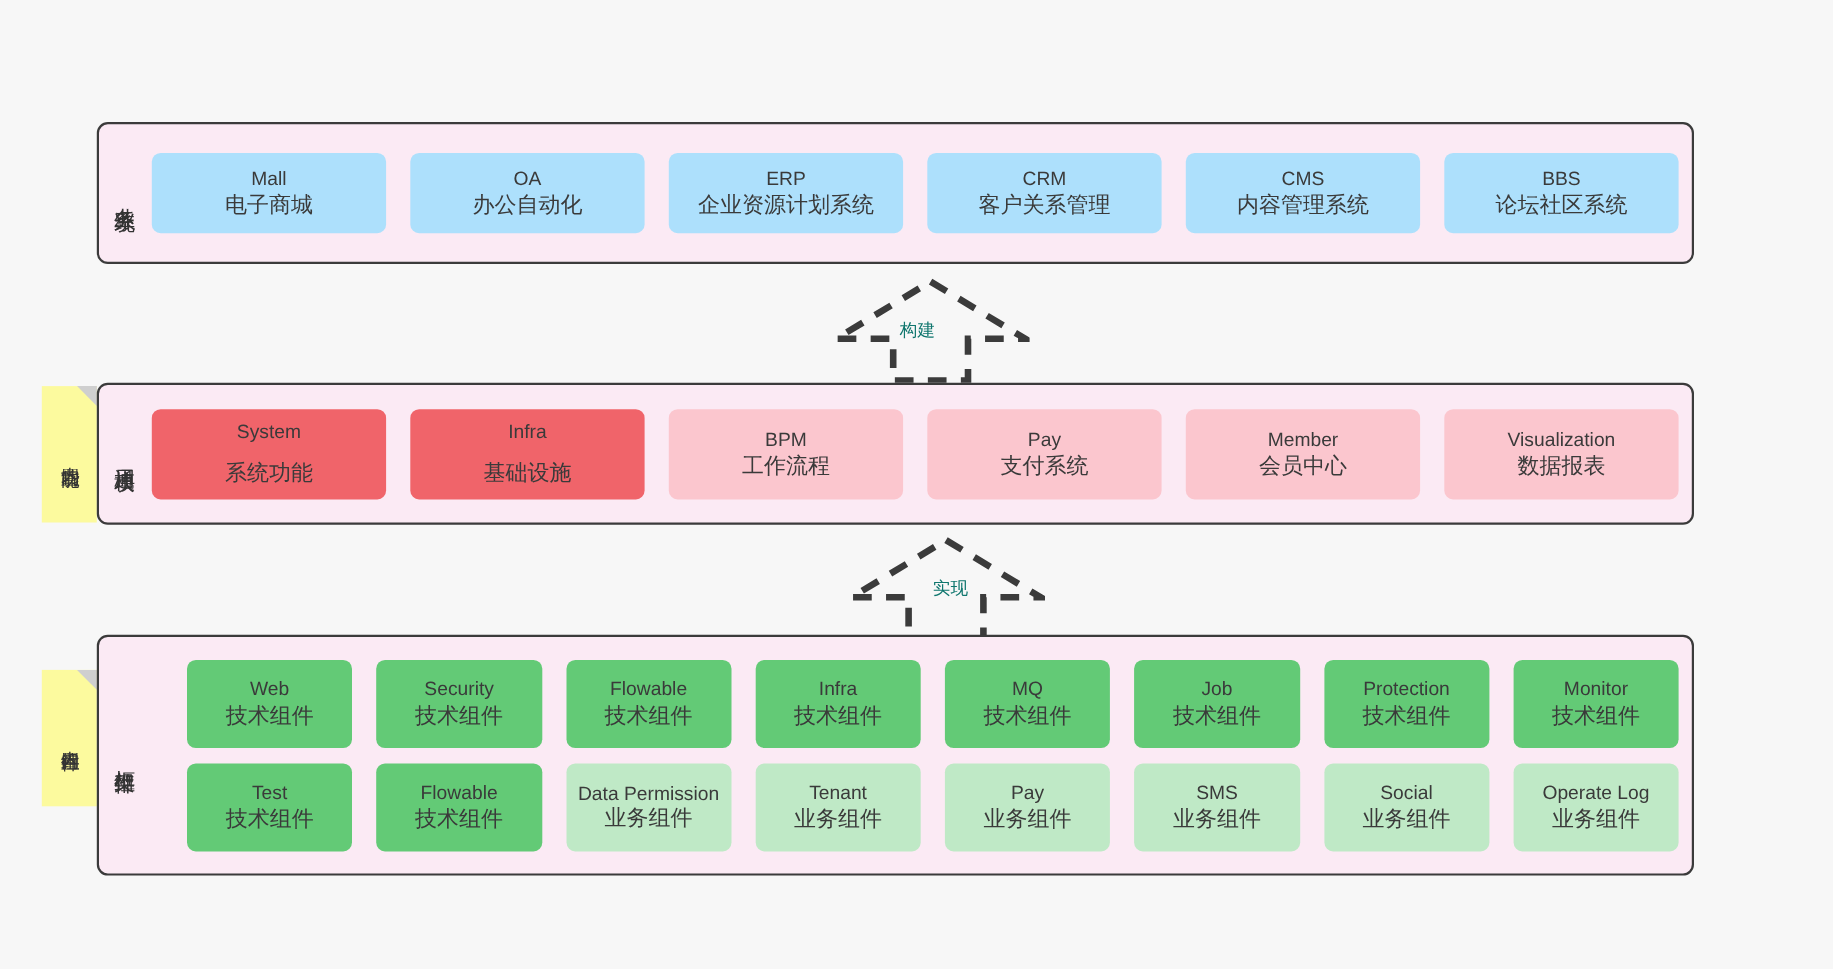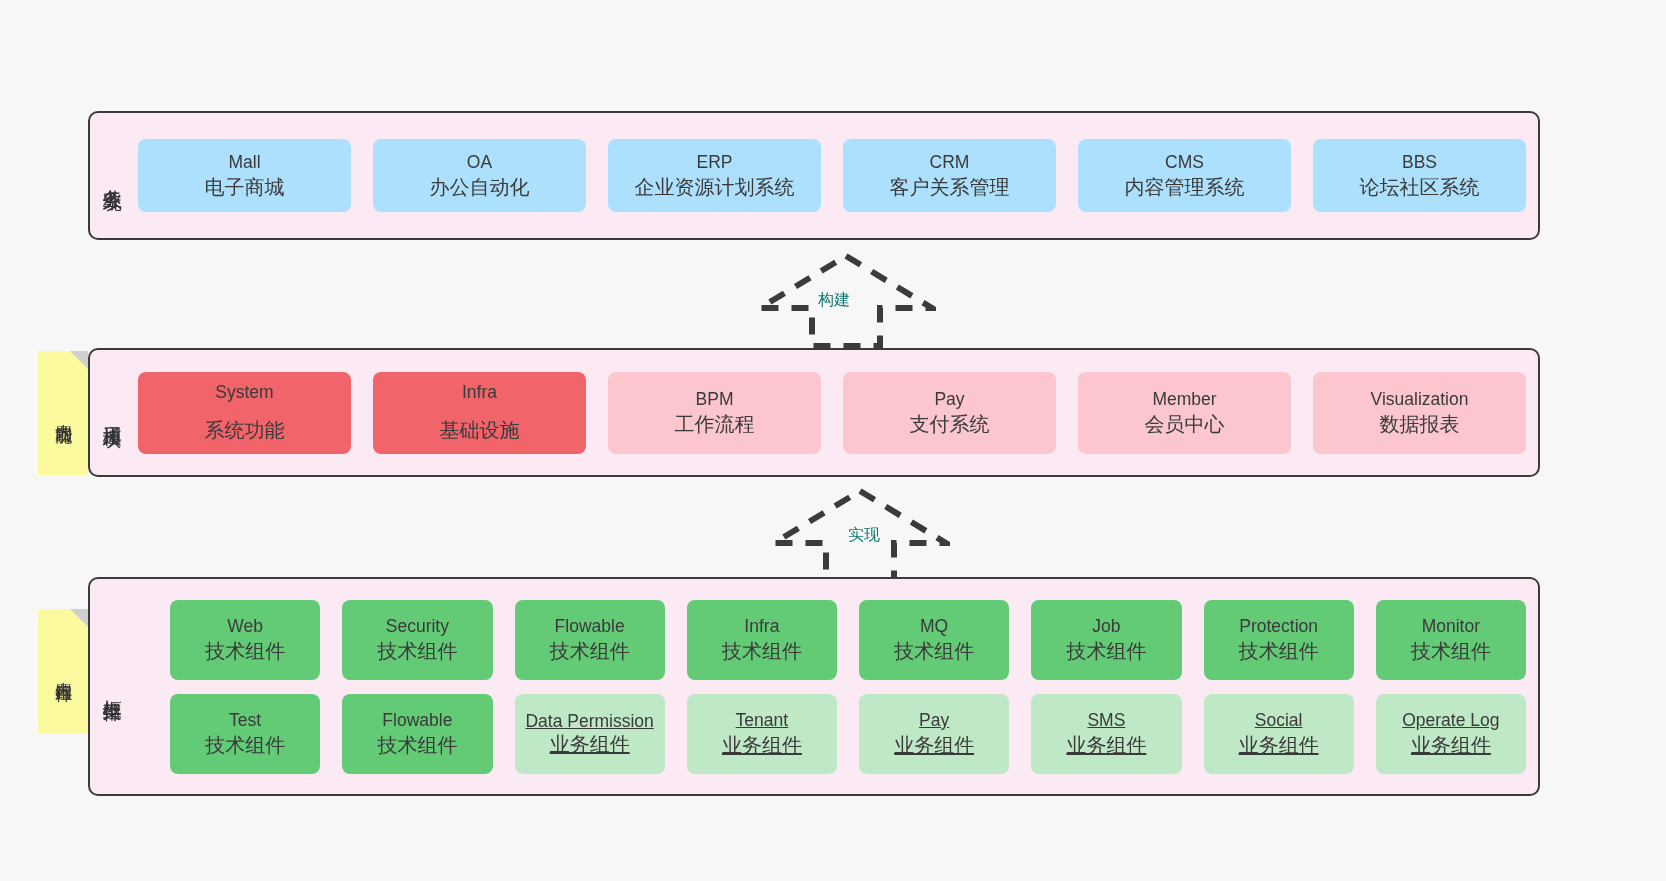--- a/index.html
+++ b/index.html
@@ -78,21 +78,21 @@
   
   #layer-common{left:88px;top:348px;width:1452px;height:129px;}
   #layer-common .row{height:82px;}
   #layer-common .card.strong{background:#f0646a;gap:13px;}
   #layer-common .card.soft{background:#fbc6ce;}
 
   
   #layer-framework{left:88px;top:577px;width:1452px;height:219px;}
   #layer-framework .row{height:80px;padding-left:32px;}
   #layer-framework .card.tech{background:#63ca76;}
-  #layer-framework .card.biz{background:#bfe9c6;text-decoration:underline;}
+  #layer-framework .card.biz{background:#bfe9c6;}
   #layer-framework .card.small{font-size:15.5px;line-height:1.2;}
 
   
   .sticky{
     position:absolute;
     width:50px;
     background:#fcfa9e;
     z-index:2;
     display:flex;
     align-items:center;

